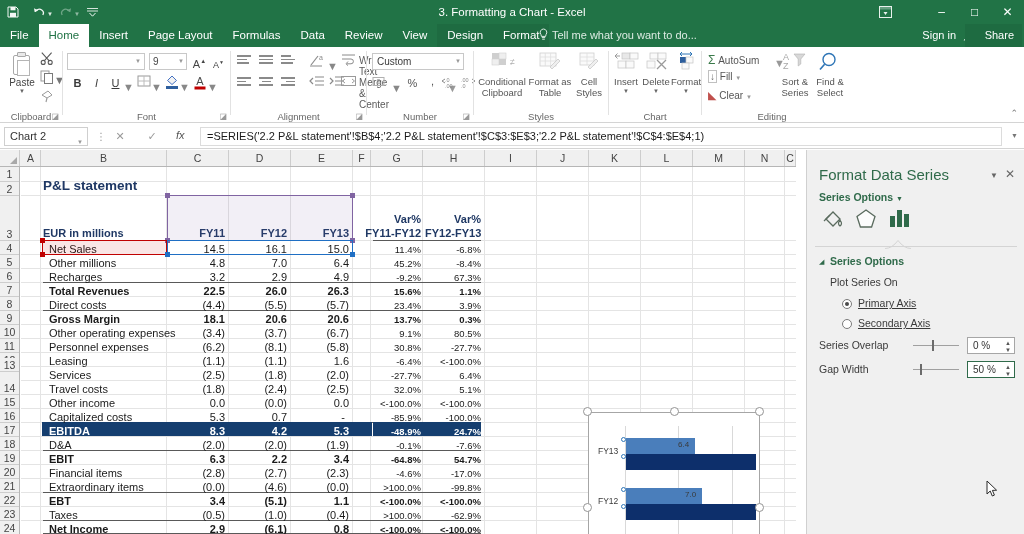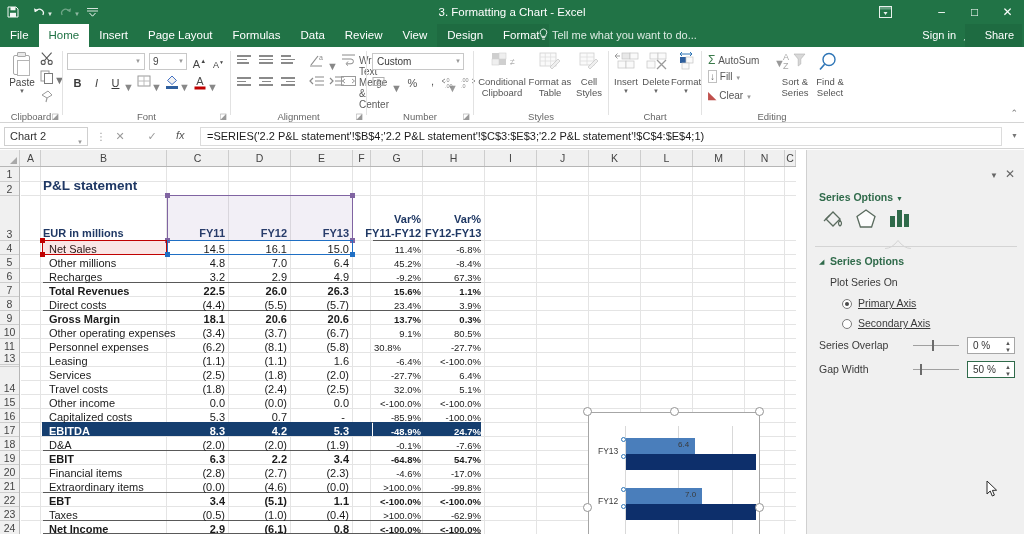--- a/index.html
+++ b/index.html
@@ -696,21 +696,21 @@
       <div class="rh" style="top:29px;height:45px;line-height:76px">3</div>
       <div class="rh" style="top:74px;height:14px;line-height:14px">4</div>
       <div class="rh" style="top:88px;height:14px;line-height:14px">5</div>
       <div class="rh" style="top:102px;height:14px;line-height:14px">6</div>
       <div class="rh" style="top:116px;height:14px;line-height:14px">7</div>
       <div class="rh" style="top:130px;height:14px;line-height:14px">8</div>
       <div class="rh" style="top:144px;height:14px;line-height:14px">9</div>
       <div class="rh" style="top:158px;height:14px;line-height:14px">10</div>
       <div class="rh" style="top:172px;height:14px;line-height:14px">11</div>
       <div class="rh" style="top:186px;height:14px;line-height:14px">12</div>
-      <div class="rh" style="top:184px;height:14px;line-height:14px">13</div>
+      <div class="rh" style="top:191px;height:14px;line-height:14px">13</div>
       <div class="rh" style="top:214px;height:14px;line-height:14px">14</div>
       <div class="rh" style="top:228px;height:14px;line-height:14px">15</div>
       <div class="rh" style="top:242px;height:14px;line-height:14px">16</div>
       <div class="rh" style="top:256px;height:14px;line-height:14px">17</div>
       <div class="rh" style="top:270px;height:14px;line-height:14px">18</div>
       <div class="rh" style="top:284px;height:14px;line-height:14px">19</div>
       <div class="rh" style="top:298px;height:14px;line-height:14px">20</div>
       <div class="rh" style="top:312px;height:14px;line-height:14px">21</div>
       <div class="rh" style="top:326px;height:14px;line-height:14px">22</div>
       <div class="rh" style="top:340px;height:14px;line-height:14px">23</div>
@@ -834,21 +834,21 @@
       <div class="cell r" style="left:150px;top:159px;width:54px">(3.4)</div>
       <div class="cell r" style="left:212px;top:159px;width:54px">(3.7)</div>
       <div class="cell r" style="left:274px;top:159px;width:54px">(6.7)</div>
       <div class="cell r" style="left:344px;top:160px;width:56px;font-size:9.5px">9.1%</div>
       <div class="cell r" style="left:404px;top:160px;width:56px;font-size:9.5px">80.5%</div>
 
       <div class="cell" style="left:28px;top:173px">Personnel expenses</div>
       <div class="cell r" style="left:150px;top:173px;width:54px">(6.2)</div>
       <div class="cell r" style="left:212px;top:173px;width:54px">(8.1)</div>
       <div class="cell r" style="left:274px;top:173px;width:54px">(5.8)</div>
-      <div class="cell r" style="left:324px;top:174px;width:56px;font-size:9.5px">30.8%</div>
+      <div class="cell r" style="left:344px;top:174px;width:56px;font-size:9.5px">30.8%</div>
       <div class="cell r" style="left:404px;top:174px;width:56px;font-size:9.5px">-27.7%</div>
 
       <div class="cell" style="left:28px;top:187px">Leasing</div>
       <div class="cell r" style="left:150px;top:187px;width:54px">(1.1)</div>
       <div class="cell r" style="left:212px;top:187px;width:54px">(1.1)</div>
       <div class="cell r" style="left:274px;top:187px;width:54px">1.6</div>
       <div class="cell r" style="left:344px;top:188px;width:56px;font-size:9.5px">-6.4%</div>
       <div class="cell r" style="left:400px;top:188px;width:60px;font-size:9.5px">&lt;-100.0%</div>
 
       <div class="cell" style="left:28px;top:201px">Services</div>
@@ -984,20 +984,21 @@
     </div>
   </div>
 
   <div class="vsb">
     <div class="vsb-up" style="top:0">▲</div>
     <div class="vsb-thumb"></div>
     <div class="vsb-dn" style="bottom:0">▼</div>
   </div>
 
   <div class="pane">
+    <div class="pane-title">Format Data Series</div>
     <div class="pane-dd">▼</div>
     <div class="pane-x">✕</div>
     <div class="pane-sub">
       <span>Series Options</span><span class="dd">▼</span>
     </div>
 
     <div class="icon-row">
       <span style="position:absolute;left:0;top:0">
         <svg width="26" height="26" viewBox="0 0 26 26">
             <path d="M7 13 L14 6 L21 13 L14 20 Z" fill="none" stroke="#5a6b5e" stroke-width="1.3"></path>

